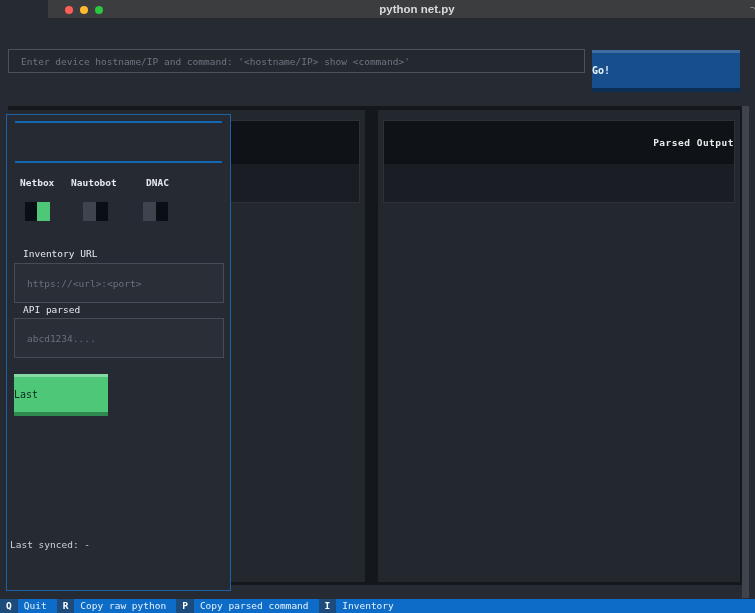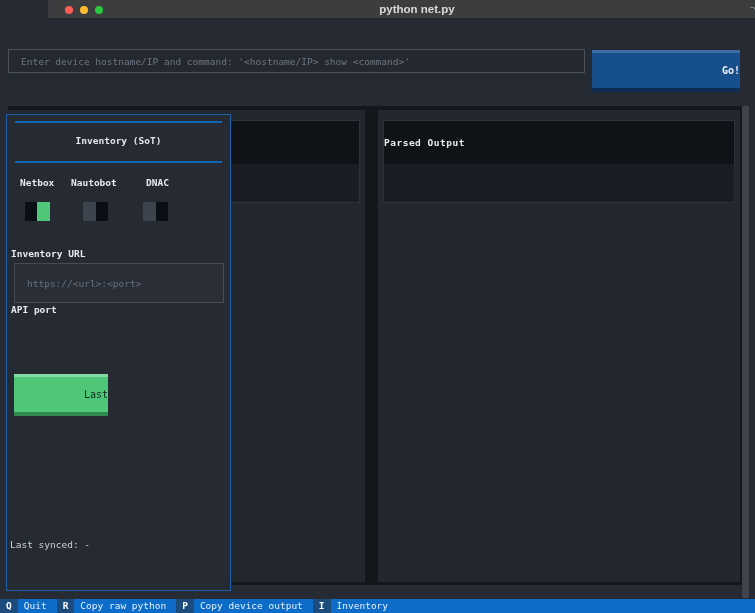--- a/index.html
+++ b/index.html
@@ -47,21 +47,21 @@
     border:1px solid #4b525a;background:#24282f;
   }
   .cmd-input-box input, .field input{
     width:100%;height:100%;background:transparent;border:none;outline:none;
     font-family:"DejaVu Sans Mono",monospace;font-size:9.5px;color:#dfe3e8;
     padding:0 12px;
   }
   .cmd-input-box input::placeholder{color:#6e7682;opacity:1;}
   .btn{
     display:block;border:none;outline:none;cursor:pointer;
-    font-family:"DejaVu Sans Mono",monospace;text-align:right;
+    font-family:"DejaVu Sans Mono",monospace;text-align:left;
   }
   .go-btn{
     position:absolute;left:592px;top:50px;width:148px;height:42px;
     background:var(--button-blue);
     border-top:3px solid #3e6da5;border-bottom:4px solid #0d2e53;
     color:#edf2f8;font-weight:bold;font-size:10px;
   }
   
   .panels-underlay{
     position:absolute;left:8px;top:106px;width:734px;height:479px;
@@ -73,21 +73,21 @@
   .panel-raw{left:8px;width:357px;}
   .panel-parsed{left:378px;width:362px;}
   .panel-headbox{
     position:absolute;left:5px;top:10px;height:83px;
     border:1px solid #2d3238;
   }
   .panel-raw .panel-headbox{width:347px;}
   .panel-parsed .panel-headbox{width:352px;}
   .panel-title{
     height:43px;line-height:43px;background:var(--panel-header-bg);
-    text-align:left;color:#e8ebee;font-weight:600;letter-spacing:.5px;
+    text-align:right;color:#e8ebee;font-weight:600;letter-spacing:.5px;
   }
   .panel-headstrip{height:38px;background:#1a1e24;}
   .v-scrollbar{
     position:absolute;left:742px;top:106px;width:7px;height:492px;
     background:#3f444c;
   }
   
   .dialog{
     position:absolute;left:6px;top:114px;width:225px;height:477px;
     background:#262b33;border:1px solid var(--accent-blue);z-index:5;
@@ -106,21 +106,21 @@
   .switch{
     position:absolute;top:87px;width:25px;height:19px;background:#0a0e15;
     cursor:pointer;
   }
   .switch-0{left:18px;}
   .switch-1{left:76px;}
   .switch-2{left:136px;}
   .switch .knob{position:absolute;top:0;width:13px;height:19px;}
   .switch.on .knob{left:12px;background:var(--success-green);}
   .switch.off .knob{left:0;background:var(--switch-off-gray);}
-  .field-label{position:absolute;left:4px;font-weight:bold;color:#e6e9ed;text-align:right;}
+  .field-label{position:absolute;left:16px;font-weight:normal;color:#e6e9ed;text-align:right;}
   .lbl-url{top:133px;}
   .lbl-token{top:189px;}
   .field{
     position:absolute;left:7px;width:210px;height:40px;
     border:1px solid #454c55;background:#2a2f37;
   }
   .field-url{top:148px;}
   .field-token{top:203px;}
   .field input::placeholder{color:#68707d;opacity:1;}
   .sync-btn{
@@ -168,21 +168,20 @@
   <div class="panel-headbox">
     <div class="panel-title">Parsed Output</div>
     <div class="panel-headstrip"></div>
   </div>
 </div>
 
 <div class="v-scrollbar"></div>
 
 <div class="dialog">
   <div class="rule rule-top"></div>
-  <div class="dialog-title">Inventory (SoT)</div>
   <div class="rule rule-bottom"></div>
 
   <span class="src-label src-label-0">Netbox</span>
   <span class="src-label src-label-1">Nautobot</span>
   <span class="src-label src-label-2">DNAC</span>
 
   <div class="switch switch-0 on">
       <span class="knob"></span>
     </div>
   <div class="switch switch-1 off">
@@ -190,29 +189,32 @@
     </div>
   <div class="switch switch-2 off">
       <span class="knob"></span>
     </div>
 
   <div class="field-label lbl-url">Inventory URL</div>
   <div class="field field-url">
     <input type="text" placeholder="https://&lt;url&gt;:&lt;port&gt;" style="">
   </div>
 
-  <div class="field-label lbl-token">API port</div>
+  <div class="field-label lbl-token">API parsed</div>
+  <div class="field field-token">
+    <input type="text" placeholder="abcd1234...." style="">
+  </div>
 
   <button class="btn sync-btn">Last</button>
 
   <div class="last-synced">Last synced: -</div>
 </div>
 
 <div class="footer">
   <span class="fkey">Q</span>
   <span class="fdesc">Quit</span>
   <span class="fkey">R</span>
   <span class="fdesc">Copy raw python</span>
   <span class="fkey">P</span>
-  <span class="fdesc">Copy device output</span>
+  <span class="fdesc">Copy parsed command</span>
   <span class="fkey">I</span>
   <span class="fdesc">Inventory</span>
 </div>
 
 </body></html>

